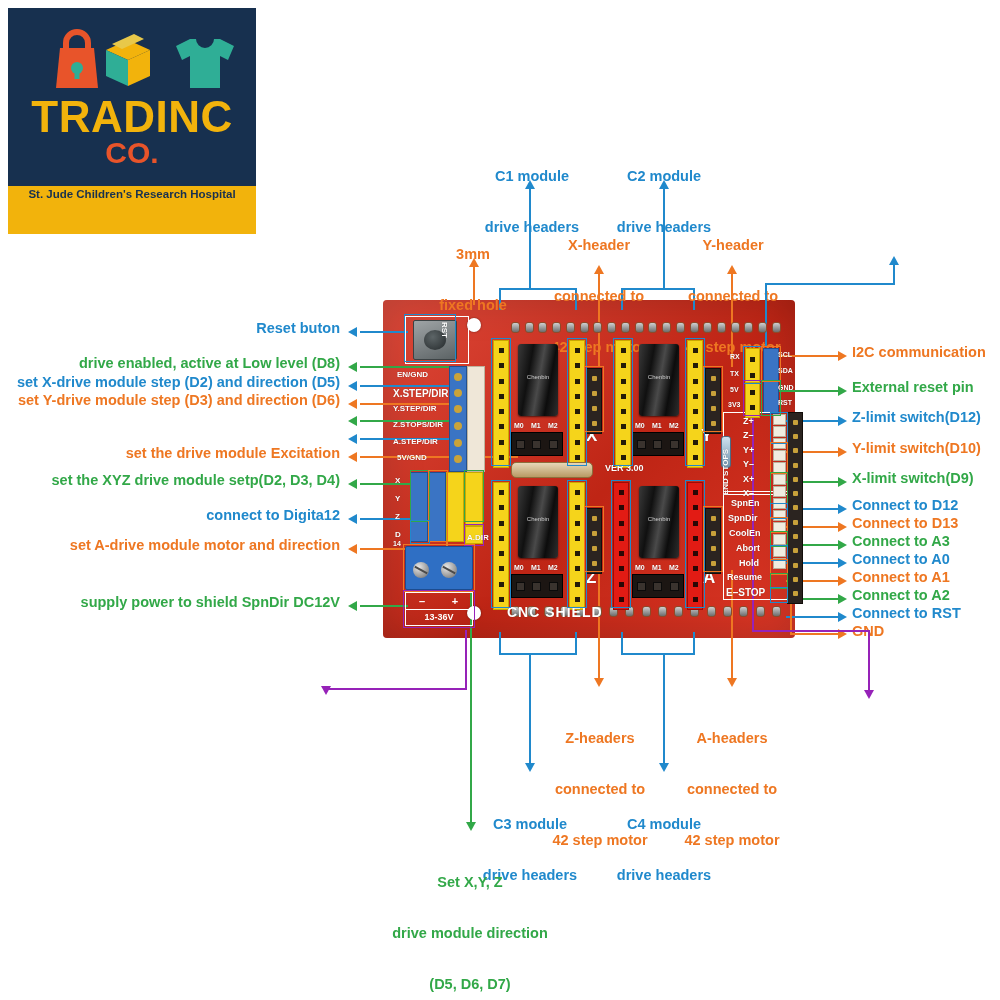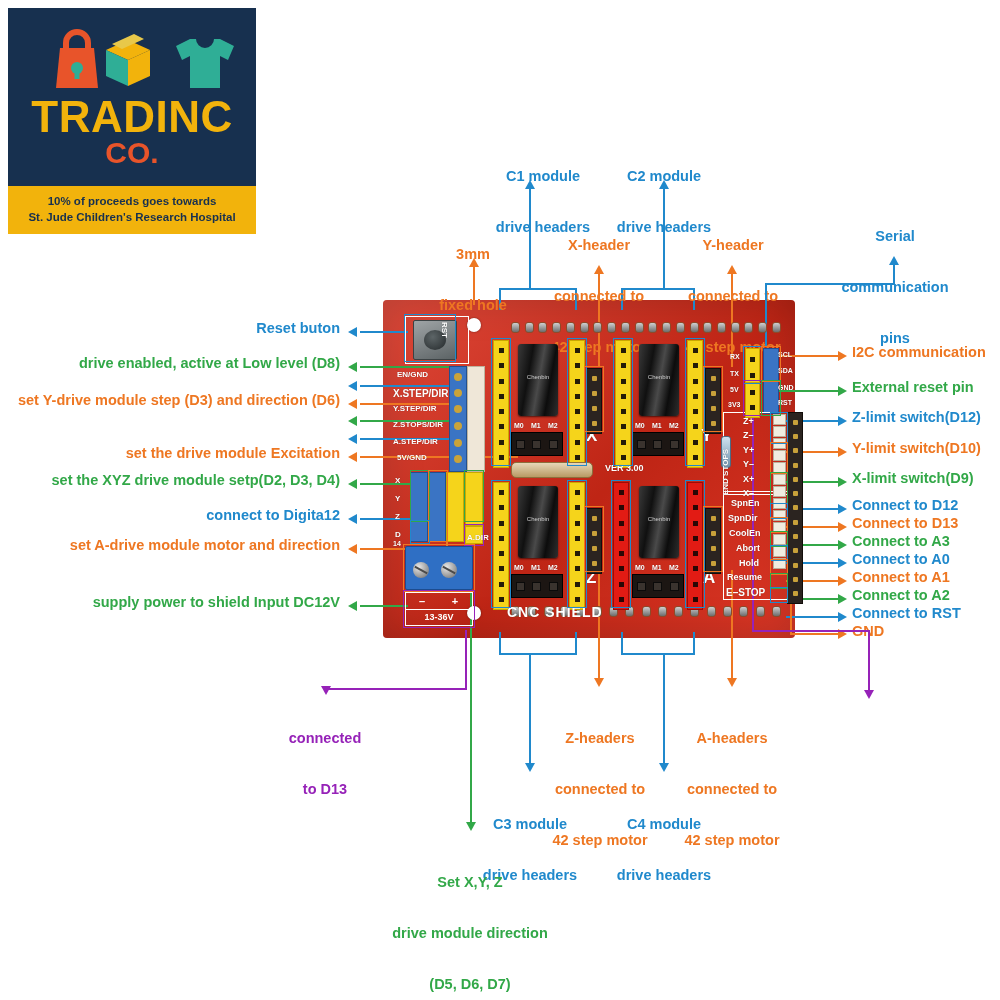--- a/index.html
+++ b/index.html
@@ -107,21 +107,20 @@
         <path d="M104 18 l22-10 10 5 -22 10 z" fill="#e8c84a"></path>
       </g>
 
       <g>
         <path d="M168 20 l14-7 h6 a9 9 0 0 0 18 0 h6 l14 7 -6 14 -8-4 v32 h-30 v-32 l-8 4 z" fill="#2fae96"></path>
       </g>
     </svg>
     <div id="logo-title">TRADINC</div>
     <div id="logo-sub">CO.</div>
     <div id="logo-band">
-      <div class="l1">10% of proceeds goes towards</div>
       <div>St. Jude Children's Research Hospital</div>
     </div>
   </div>
 
   <div id="pcb">
 
     <div class="hole" style="left:84px;top:18px;width:14px;height:14px;"></div>
     <div class="hole" style="left:84px;top:306px;width:14px;height:14px;"></div>
 
     <div class="pinrow" style="left:128px;top:22px;width:270px;">
@@ -478,20 +477,21 @@
   <div class="ob" style="left:403px;top:590px;width:70px;height:36px;border-color:#9622b8;"></div>
 
   <div class="lbl blue r" style="left:160px;top:320px;width:180px;">Reset buton</div>
   <div class="ln hl" style="left:360px;top:331px;width:48px;background:#2089cc;"></div>
   <div class="ar ar-l" style="left:348px;top:327px;color:#2089cc;"></div>
 
   <div class="lbl green r" style="left:40px;top:355px;width:300px;">drive enabled, active at Low level (D8)</div>
   <div class="ln hl" style="left:360px;top:366px;width:90px;background:#32a848;"></div>
   <div class="ar ar-l" style="left:348px;top:362px;color:#32a848;"></div>
 
+  <div class="lbl blue r" style="left:8px;top:374px;width:332px;">set X-drive module step (D2) and direction (D5)</div>
   <div class="ln hl" style="left:360px;top:385px;width:96px;background:#2089cc;"></div>
   <div class="ar ar-l" style="left:348px;top:381px;color:#2089cc;"></div>
 
   <div class="lbl orange r" style="left:8px;top:392px;width:332px;">set Y-drive module step (D3) and direction (D6)</div>
   <div class="ln hl" style="left:360px;top:403px;width:96px;background:#ee7722;"></div>
   <div class="ar ar-l" style="left:348px;top:399px;color:#ee7722;"></div>
 
   <div class="ln hl" style="left:360px;top:420px;width:96px;background:#32a848;"></div>
   <div class="ar ar-l" style="left:348px;top:416px;color:#32a848;"></div>
 
@@ -508,21 +508,21 @@
 
   <div class="lbl blue r" style="left:100px;top:507px;width:240px;">connect to Digita12</div>
   <div class="ln hl" style="left:360px;top:518px;width:52px;background:#2089cc;"></div>
   <div class="ar ar-l" style="left:348px;top:514px;color:#2089cc;"></div>
 
   <div class="lbl orange r" style="left:60px;top:537px;width:280px;">set A-drive module motor and direction</div>
   <div class="ln hl" style="left:360px;top:548px;width:88px;background:#ee7722;"></div>
   <div class="ln vl" style="left:446px;top:500px;height:50px;background:#ee7722;"></div>
   <div class="ar ar-l" style="left:348px;top:544px;color:#ee7722;"></div>
 
-  <div class="lbl green r" style="left:60px;top:594px;width:280px;">supply power to shield Input DC12V</div>
+  <div class="lbl green r" style="left:60px;top:594px;width:280px;">supply power to shield SpnDir DC12V</div>
   <div class="ln hl" style="left:360px;top:605px;width:48px;background:#32a848;"></div>
   <div class="ar ar-l" style="left:348px;top:601px;color:#32a848;"></div>
 
   <div class="lbl orange l" style="left:852px;top:344px;width:180px;">I2C communication</div>
   <div class="ln hl" style="left:779px;top:355px;width:60px;background:#ee7722;"></div>
   <div class="ar ar-r" style="left:838px;top:351px;color:#ee7722;"></div>
 
   <div class="lbl green l" style="left:852px;top:379px;width:180px;">External reset pin</div>
   <div class="ln hl" style="left:779px;top:390px;width:60px;background:#32a848;"></div>
   <div class="ar ar-r" style="left:838px;top:386px;color:#32a848;"></div>
@@ -565,21 +565,21 @@
 
   <div class="lbl blue l" style="left:852px;top:605px;width:180px;">Connect to RST</div>
   <div class="ln hl" style="left:786px;top:616px;width:53px;background:#2089cc;"></div>
   <div class="ar ar-r" style="left:838px;top:612px;color:#2089cc;"></div>
 
   <div class="lbl orange l" style="left:852px;top:623px;width:180px;">GND</div>
   <div class="ln vl" style="left:790px;top:600px;height:34px;background:#ee7722;"></div>
   <div class="ln hl" style="left:790px;top:633px;width:49px;background:#ee7722;"></div>
   <div class="ar ar-r" style="left:838px;top:629px;color:#ee7722;"></div>
 
-  <div class="lbl blue c" style="left:463px;top:134px;width:160px;">
+  <div class="lbl blue c" style="left:452px;top:134px;width:160px;">
     <div>C1 module</div>
     <div>drive headers</div>
   </div>
   <div class="ln vl" style="left:529px;top:187px;height:101px;background:#2089cc;"></div>
   <div class="ln hl" style="left:499px;top:288px;width:78px;background:#2089cc;"></div>
   <div class="ln vl" style="left:499px;top:288px;height:22px;background:#2089cc;"></div>
   <div class="ln vl" style="left:575px;top:288px;height:22px;background:#2089cc;"></div>
   <div class="ar ar-u" style="left:525px;top:180px;color:#2089cc;"></div>
 
   <div class="lbl blue c" style="left:584px;top:134px;width:160px;">
@@ -608,34 +608,25 @@
   <div class="ar ar-u" style="left:594px;top:265px;color:#ee7722;"></div>
 
   <div class="lbl orange c" style="left:668px;top:203px;width:130px;">
     <div>Y-header</div>
     <div>connected to</div>
     <div>42 step motor</div>
   </div>
   <div class="ln vl" style="left:731px;top:272px;height:95px;background:#ee7722;"></div>
   <div class="ar ar-u" style="left:727px;top:265px;color:#ee7722;"></div>
 
-  <div class="lbl blue c" style="left:820px;top:194px;width:150px;">
-    <div>Serial</div>
-    <div>communication</div>
-    <div>pins</div>
-  </div>
   <div class="ln vl" style="left:893px;top:263px;height:22px;background:#2089cc;"></div>
   <div class="ln hl" style="left:765px;top:283px;width:130px;background:#2089cc;"></div>
   <div class="ln vl" style="left:765px;top:283px;height:63px;background:#2089cc;"></div>
   <div class="ar ar-u" style="left:889px;top:256px;color:#2089cc;"></div>
 
-  <div class="lbl purple c" style="left:265px;top:696px;width:120px;">
-    <div>connected</div>
-    <div>to D13</div>
-  </div>
   <div class="ln vl" style="left:465px;top:630px;height:60px;background:#9622b8;"></div>
   <div class="ln hl" style="left:325px;top:688px;width:142px;background:#9622b8;"></div>
   <div class="ln vl" style="left:325px;top:688px;height:0px;background:#9622b8;"></div>
   <div class="ar ar-d" style="left:321px;top:686px;color:#9622b8;"></div>
 
   <div class="lbl orange c" style="left:540px;top:696px;width:120px;">
     <div>Z-headers</div>
     <div>connected to</div>
     <div>42 step motor</div>
   </div>

